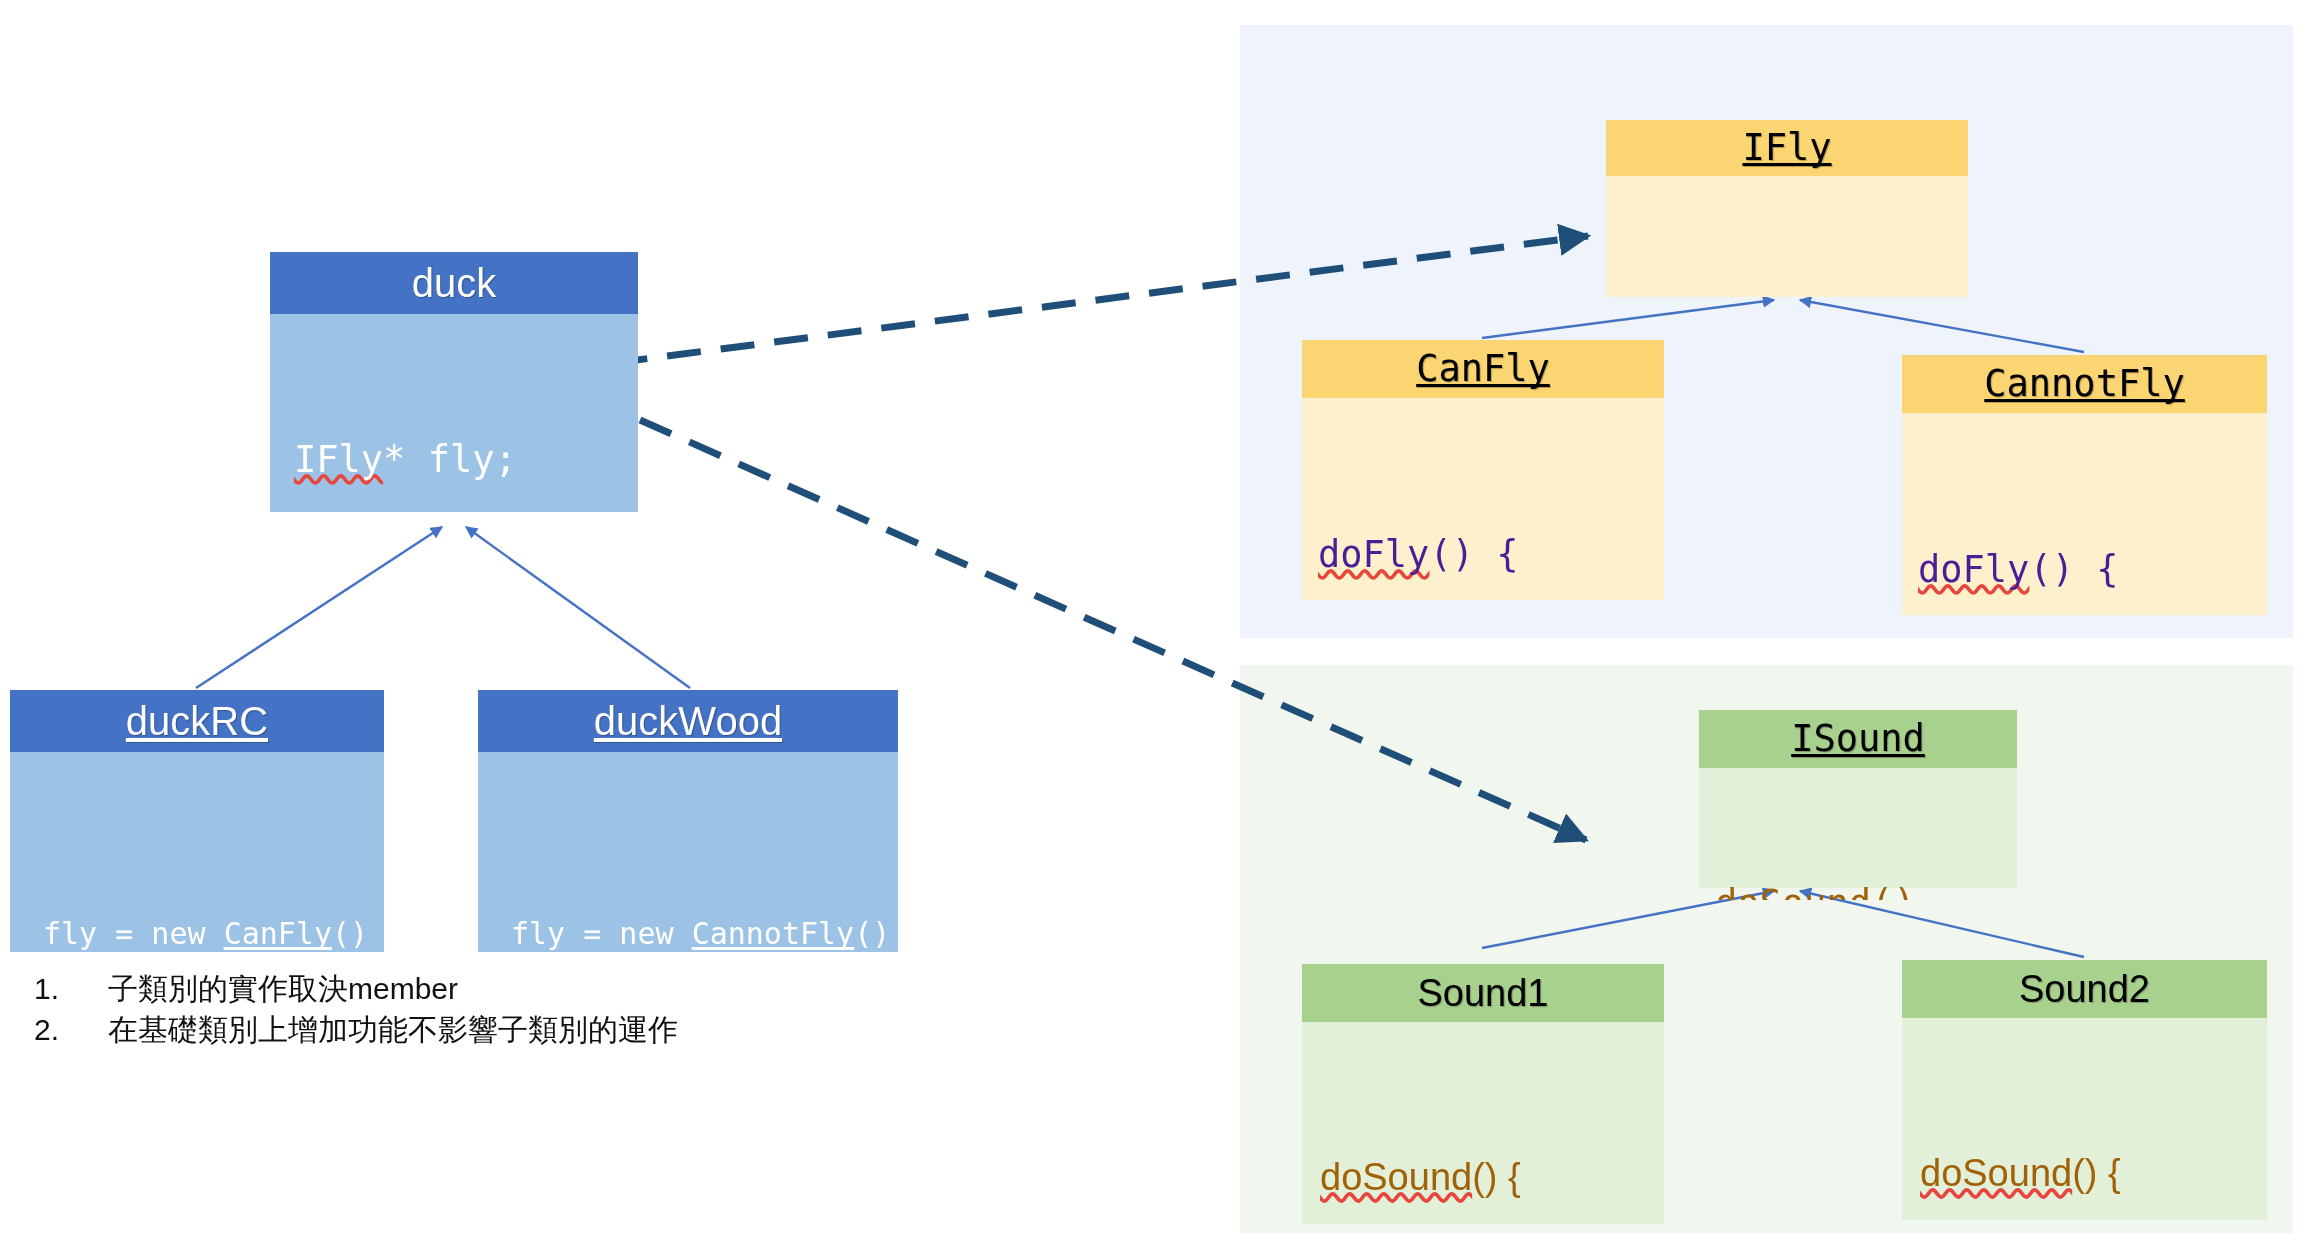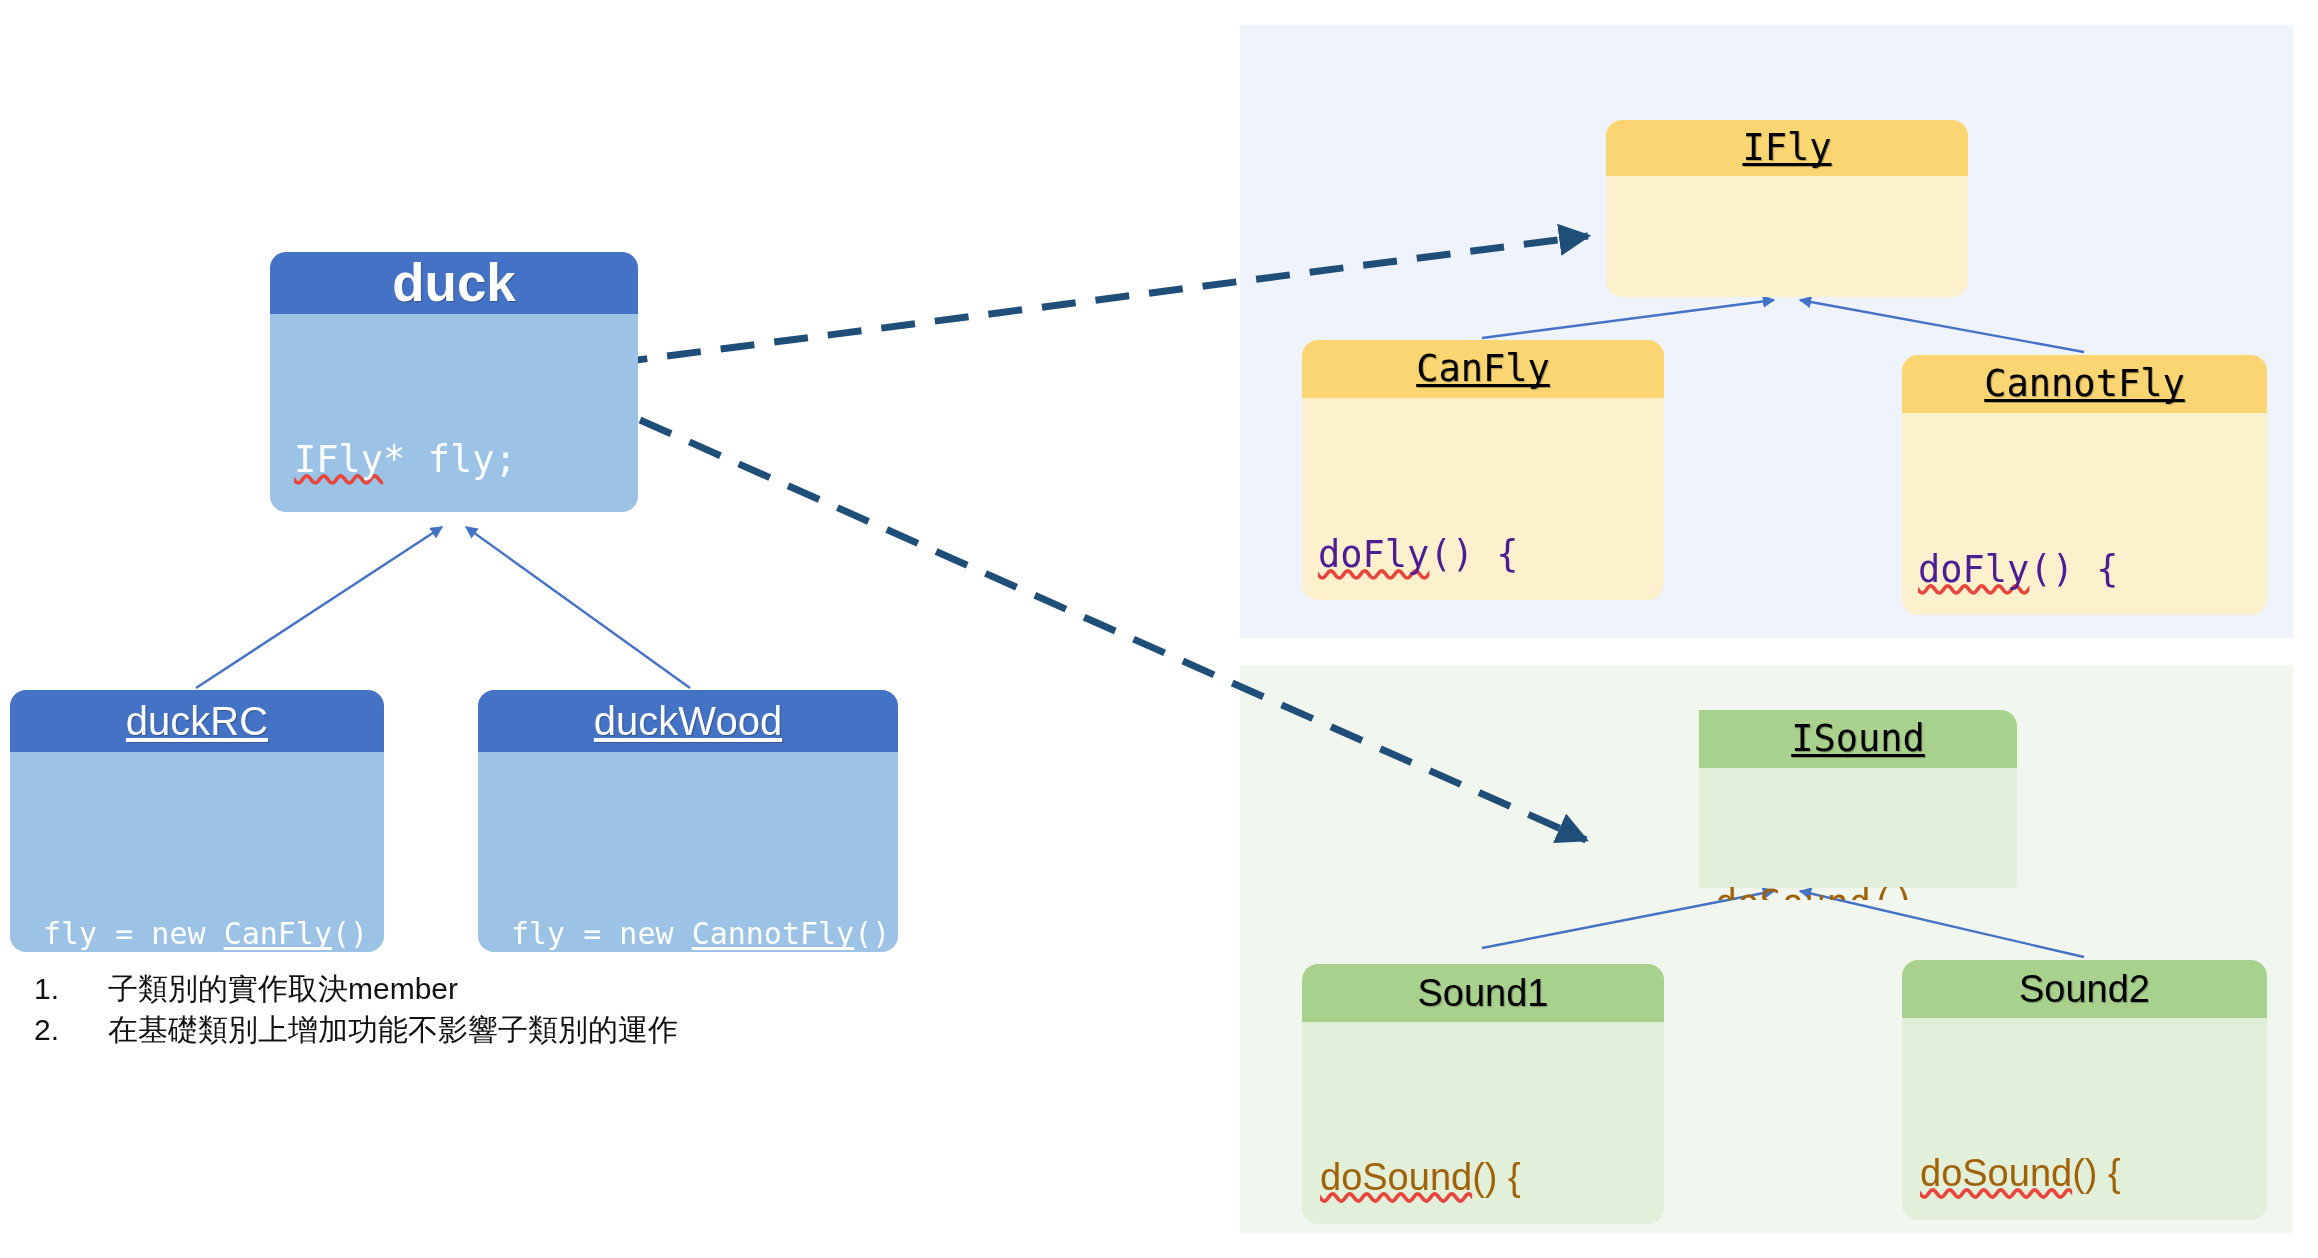--- a/index.html
+++ b/index.html
@@ -35,21 +35,21 @@
   #connectors {
     position: absolute;
     left: 0; top: 0;
     width: 2318px; height: 1258px;
     pointer-events: none;
   }
 
   
   .uml {
     position: absolute;
-    border-radius: 16px;
+    border-radius: 0;
     overflow: hidden;
     box-sizing: border-box;
   }
   .uml .hdr {
     text-align: center;
     box-sizing: border-box;
     white-space: nowrap;
     text-shadow: 1px 1px 1px rgba(0,0,0,0.28);
   }
   .uml .body {
@@ -73,21 +73,21 @@
   
   .yellow .hdr { background: #FBD572; color: #000000; }
   .yellow .body { background: #FDF0CD; color: #4c1d95; }
 
   
   .green .hdr { background: #A9D18E; color: #000000; }
   .green .body { background: #E2EFD9; color: #a16207; }
 
   
   #box-duck { left: 270px; top: 252px; width: 368px; height: 260px; }
-  #box-duck .hdr { height: 62px; line-height: 62px; font-size: 53px; font-weight: bold; }
+  #box-duck .hdr { height: 62px; line-height: 62px; font-size: 40px; }
   #box-duck .body {
     height: 198px; padding: 16px 0 0 24px;
     font-family: "DejaVu Sans Mono", monospace; font-size: 37px; line-height: 52px;
   }
 
   #box-duckrc { left: 10px; top: 690px; width: 374px; height: 262px; }
   #box-duckrc .hdr { height: 62px; line-height: 62px; font-size: 40px; }
   #box-duckrc .body {
     height: 200px; padding: 82px 0 0 33px;
     font-family: "DejaVu Sans Mono", monospace; font-size: 30px; line-height: 40px;

